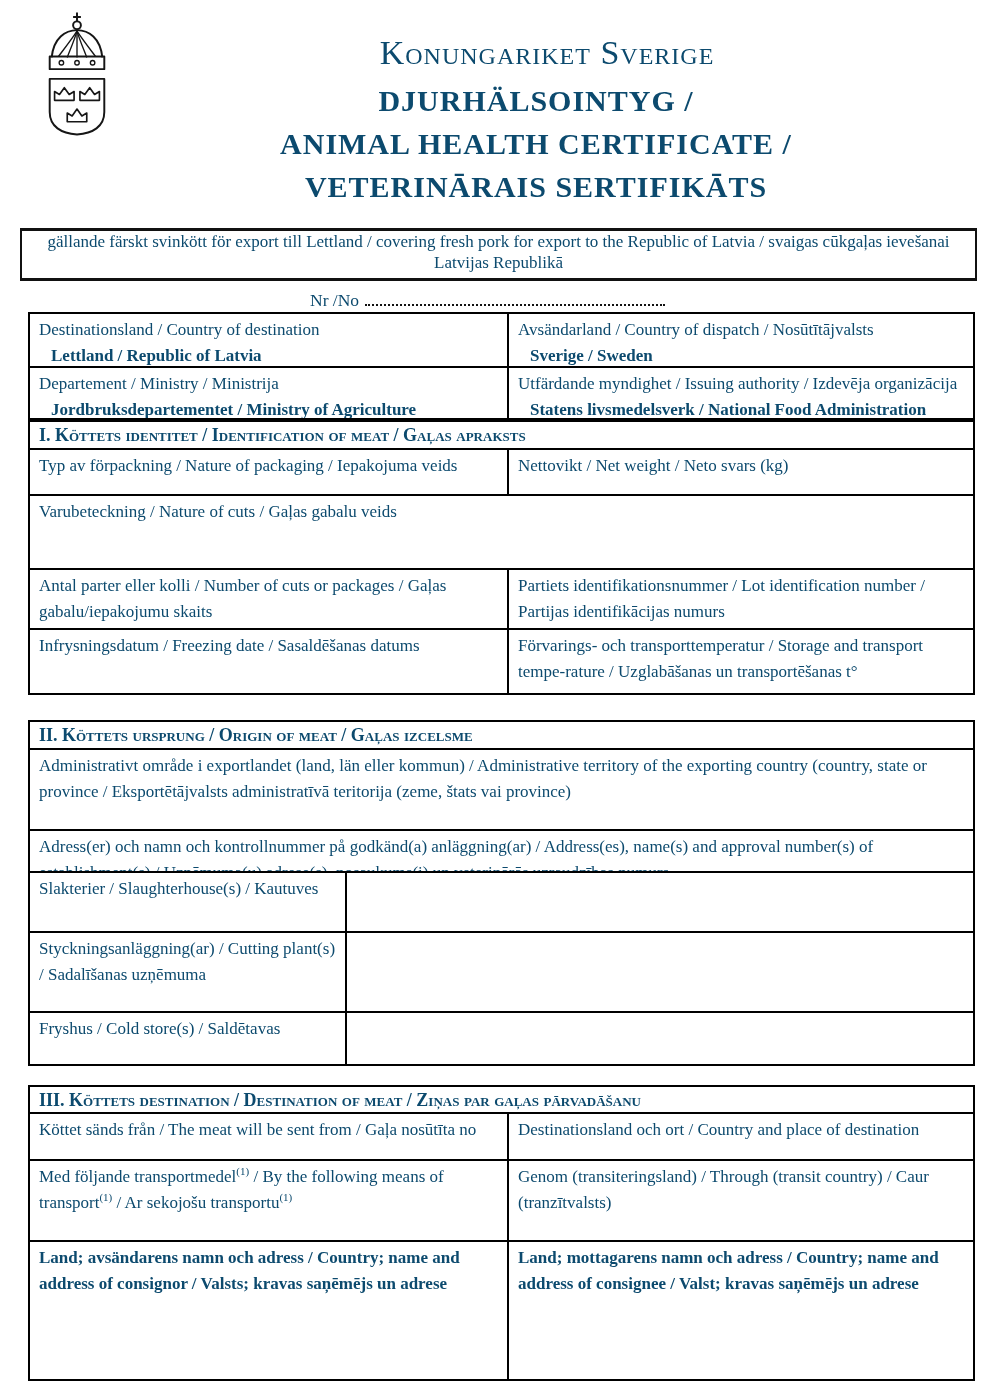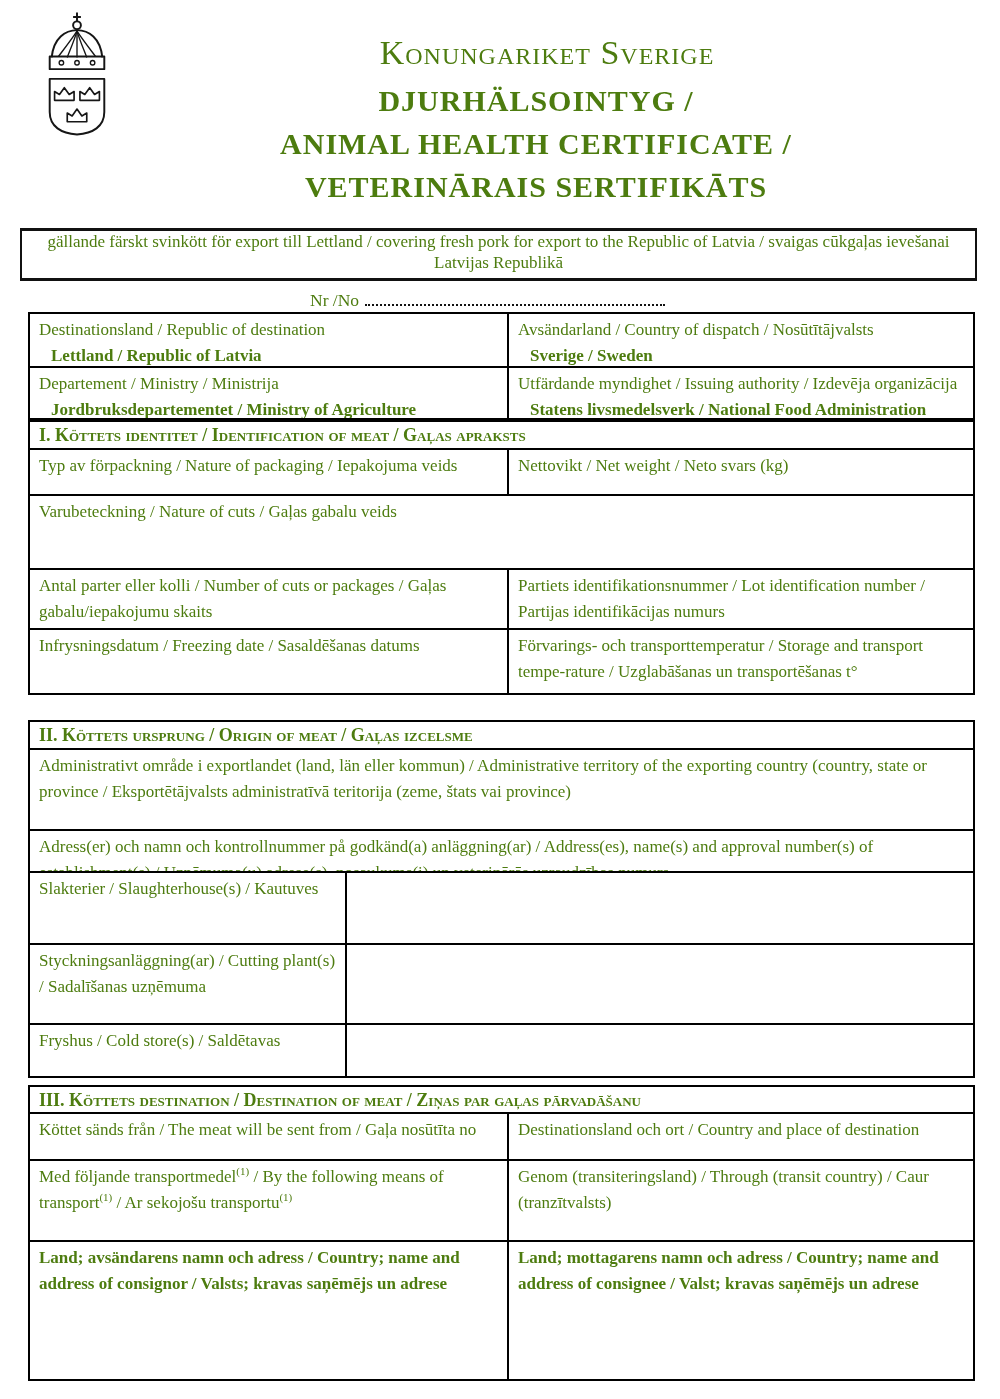--- a/index.html
+++ b/index.html
@@ -1,19 +1,19 @@
 <!DOCTYPE html>
 <html><head>
 <meta charset="utf-8">
 <style>
   * { margin:0; padding:0; box-sizing:border-box; }
   html,body { background:#fff; }
   .page {
     position:relative; width:1000px; height:1399px; background:#ffffff;
-    font-family:"Liberation Serif", serif; color:#4d7c0f; overflow:hidden;
+    font-family:"Liberation Serif", serif; color:#0c4a6e; overflow:hidden;
   }
   
   .arms { position:absolute; left:38px; top:10px; width:78px; height:128px; }
   .h-kingdom {
     position:absolute; left:94px; top:34px; width:906px; text-align:center;
     font-variant:small-caps; font-size:34px; letter-spacing:1px;
   }
   .h-line {
     position:absolute; left:83px; width:906px; text-align:center;
     font-weight:bold; font-size:30px; letter-spacing:1px;
@@ -48,21 +48,21 @@
   sup { font-size:11px; line-height:0; }
   
   .rh52  { height:52px; }
   .rh26  { height:26px; }
   .rh46  { height:46px; }
   .rh93  { height:74px; }
   .rh60  { height:60px; }
   .rh65  { height:65px; }
   .rh81  { height:81px; }
   .rh42  { height:42px; }
-  .rh72  { height:72px; }
+  .rh72  { height:60px; }
   .rh80  { height:80px; }
   .rh53  { height:53px; }
   .rh25  { height:25px; }
   .rh57  { height:47px; }
   .rh139 { height:139px;font-weight:bold; }
 </style>
 </head>
 <body>
 
 <div class="page">
@@ -99,21 +99,21 @@
     <div>Latvijas Republikā</div>
   </div>
 
   <div class="nr-line">
     <span>Nr /No</span><span class="dots"></span>
   </div>
 
   <div class="tbl t-info">
     <div class="row rh52">
       <div class="cell c-half">
-        <div>Destinationsland / Republic of destination</div>
+        <div>Destinationsland / Country of destination</div>
         <div class="val">Lettland / Republic of Latvia</div>
       </div>
       <div class="cell">
         <div>Avsändarland / Country of dispatch / Nosūtītājvalsts</div>
         <div class="val">Sverige / Sweden</div>
       </div>
     </div>
     <div class="row rh52">
       <div class="cell c-half">
         <div>Departement / Ministry / Ministrija</div>

